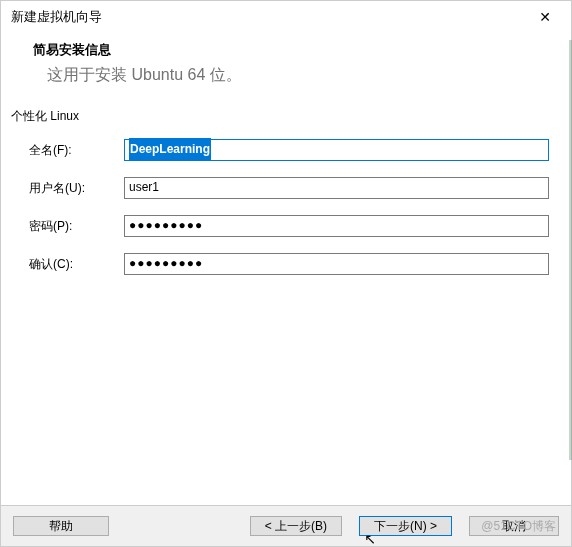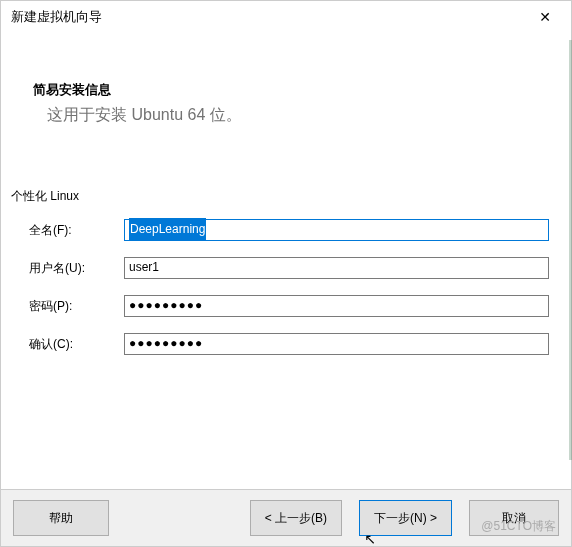--- a/index.html
+++ b/index.html
@@ -16,21 +16,20 @@
       position: relative;
       overflow: hidden;
     }
     .window {
       width: 572px;
       height: 547px;
       border: 1px solid #cccccc;
       background: #ffffff;
       display: flex;
       flex-direction: column;
-      gap: 40px;
     }
     .titlebar {
       height: 32px;
       display: flex;
       align-items: center;
       padding: 0 10px;
       background: #ffffff;
     }
     .titlebar-title {
       flex: 1;
@@ -90,34 +89,35 @@
       font-family: inherit;
       background: #ffffff;
     }
     .form-input.selected {
       border: 1px solid #0078d7;
     }
     .selected-text {
       background: #0078d7;
       color: #ffffff;
       padding: 4px 1px;
+      font-weight: bold;
     }
     .password-dots {
       letter-spacing: 1px;
       font-size: 12px;
     }
     .footer {
       border-top: 1px solid #cccccc;
       padding: 10px 12px;
       display: flex;
       align-items: center;
       background: #f0f0f0;
     }
     .btn {
-      height: 36px;
+      height: 20px;
       min-width: 90px;
       border: 1px solid #adadad;
       background: #e1e1e1;
       font-size: 12px;
       font-family: inherit;
       cursor: default;
       padding: 0 14px;
       display: inline-flex;
       align-items: center;
       justify-content: center;

